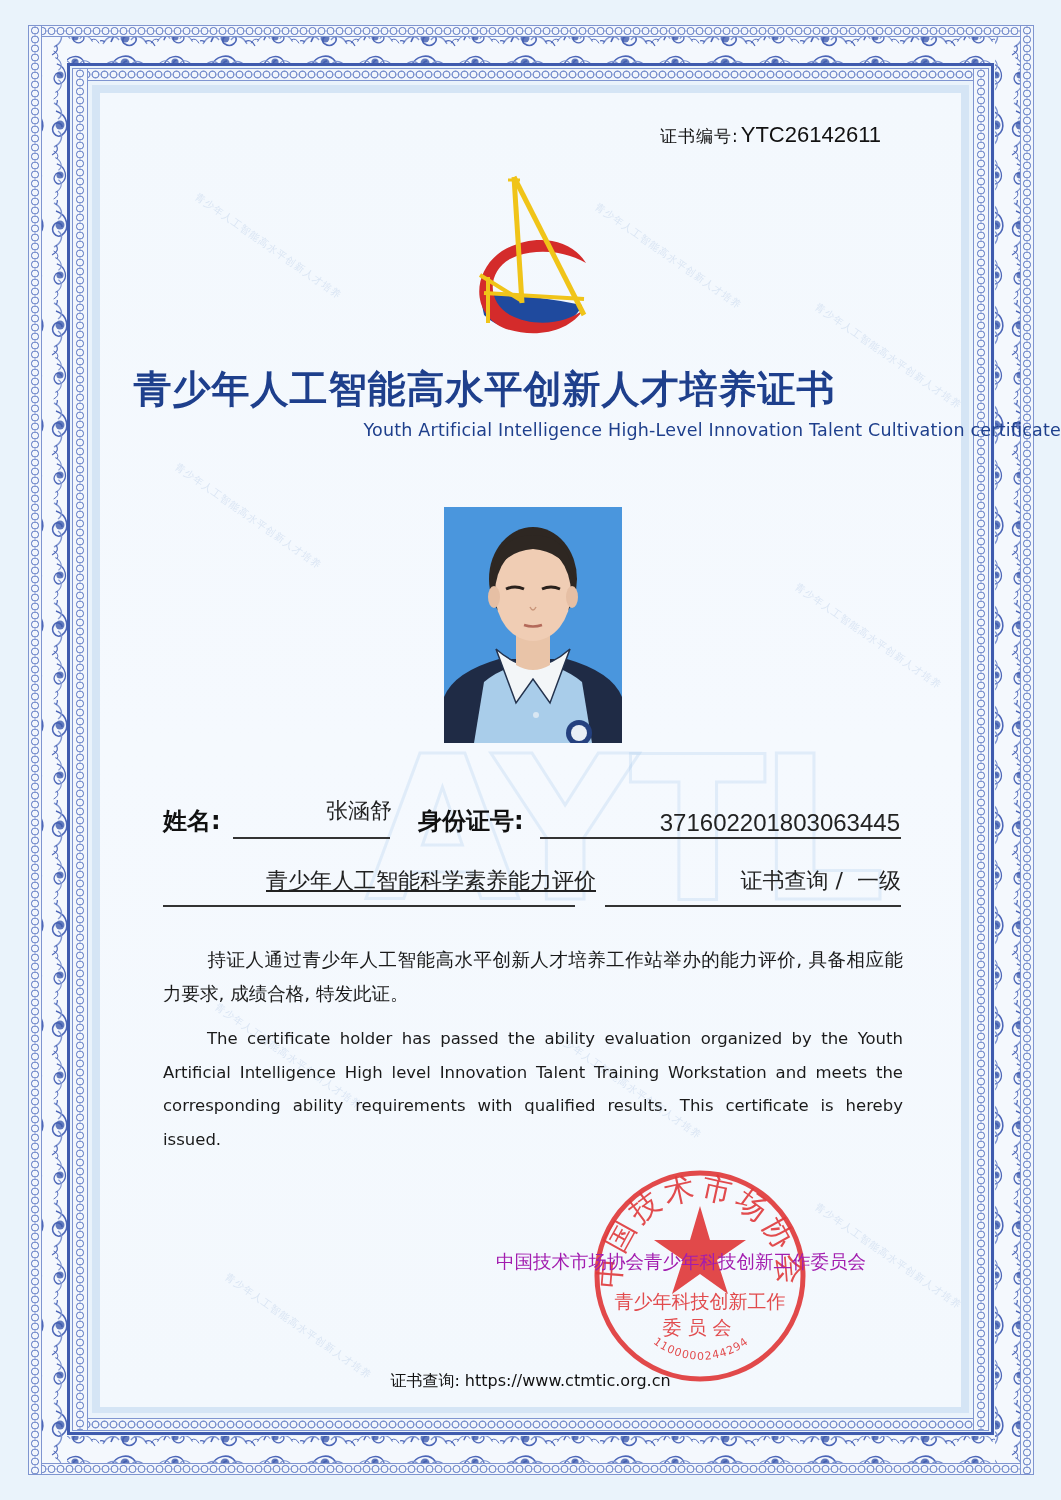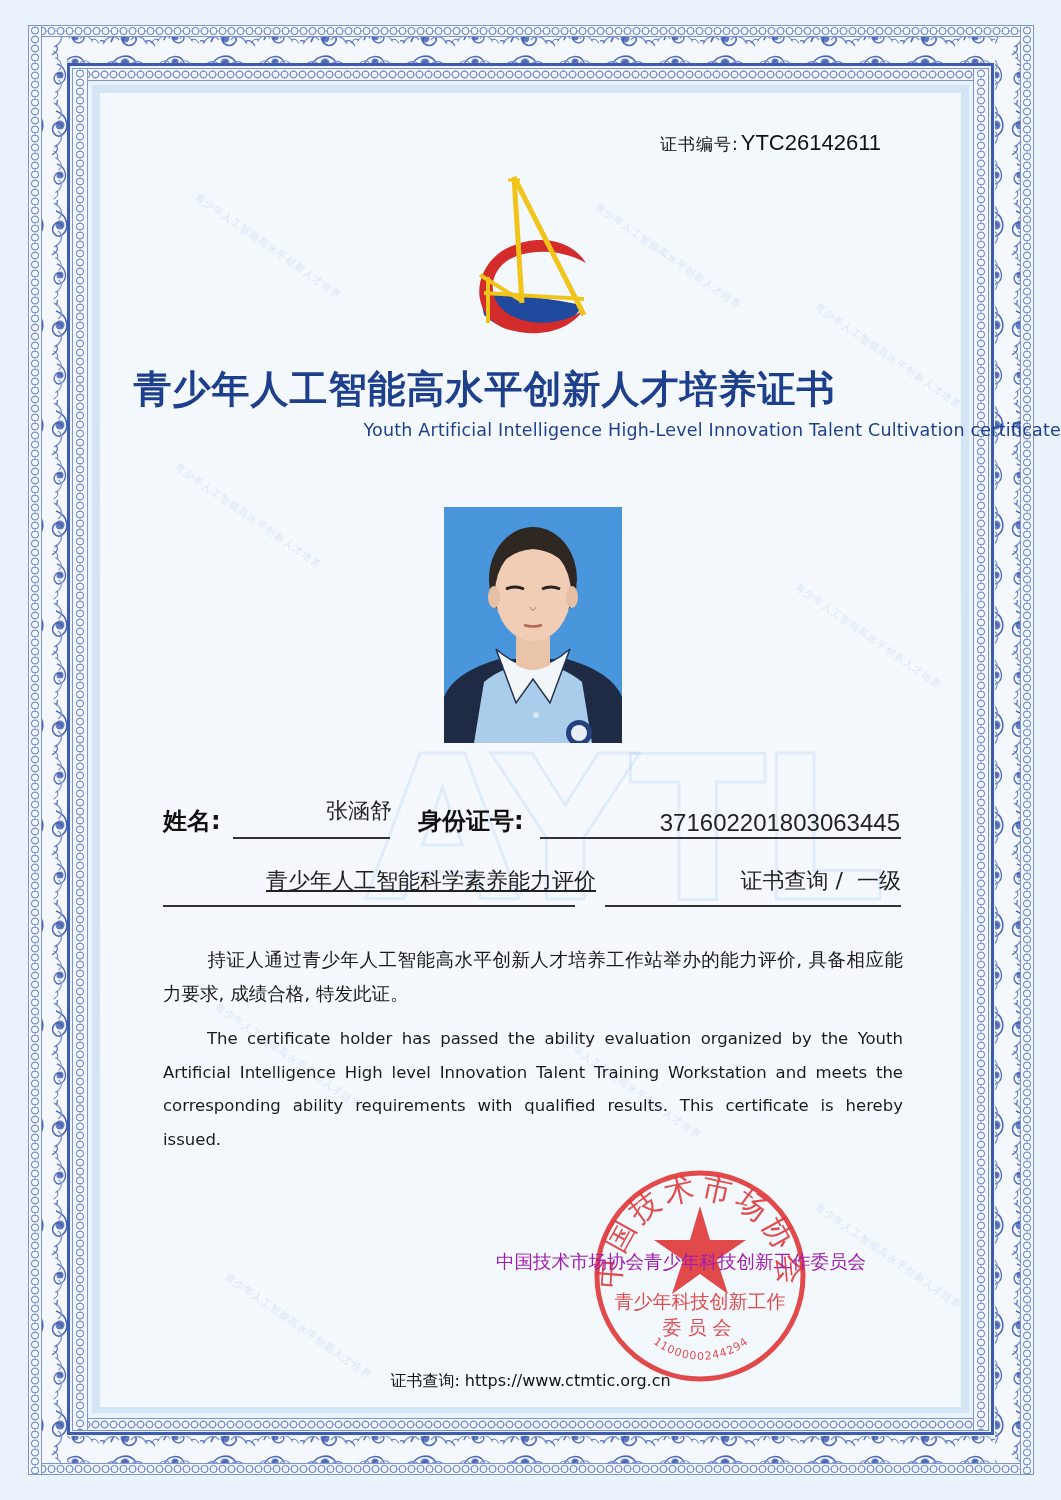--- a/index.html
+++ b/index.html
@@ -57,21 +57,21 @@
     text-align: left;
   }
 
   
   .cert-no {
     position: absolute; left: 660px; top: 122px;
     font-size: 19px; color: #111;
     display: flex; align-items: baseline; justify-content: space-between;
   }
   .cert-no .lbl { font-size: 17px; letter-spacing: 1px; }
-  .cert-no .val { font-family: "Liberation Sans", sans-serif; font-size: 22px; margin-left: 2px; margin-top: 8px; }
+  .cert-no .val { font-family: "Liberation Sans", sans-serif; font-size: 22px; margin-left: 2px; }
 
   .logo { position: absolute; left: 462px; top: 175px; width: 136px; height: 162px; }
 
   .title-cn {
     position: absolute; left: 0; width: 969px; top: 364px;
     text-align: center;
     font-size: 38px; font-weight: bold; color: #1e3f8c;
     letter-spacing: 1px;
   }
   .title-en {

